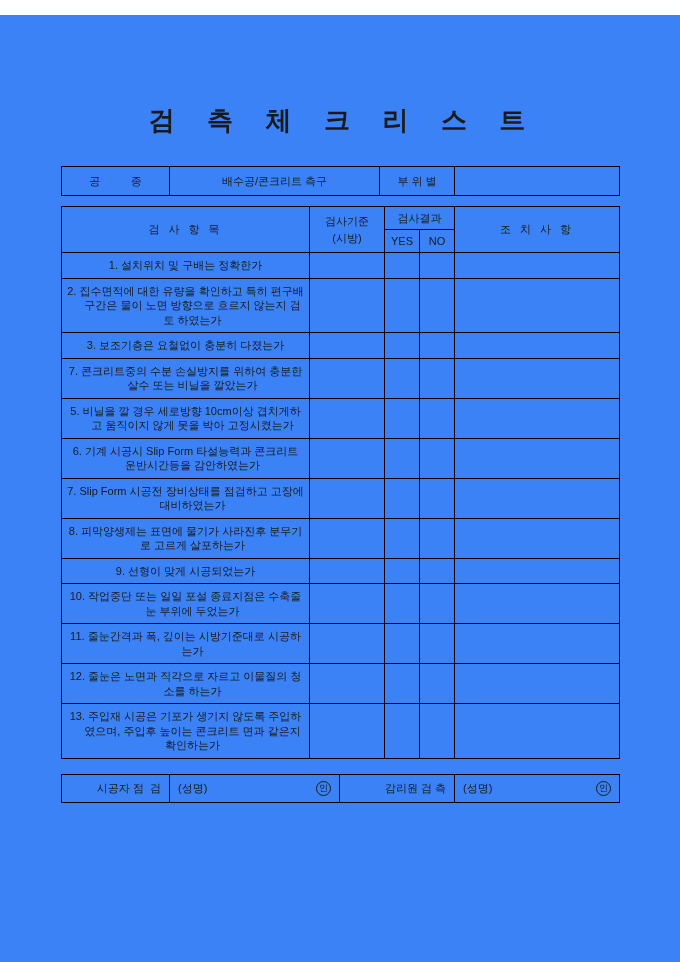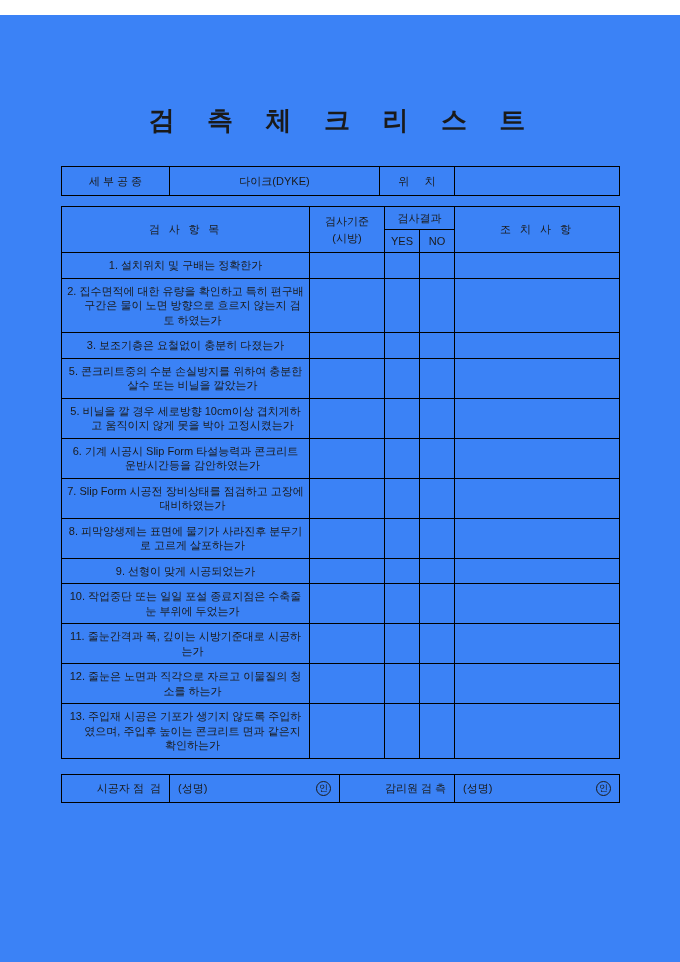--- a/index.html
+++ b/index.html
@@ -26,21 +26,21 @@
   td, th { border:1px solid #000; font-size:11px; font-weight:normal; vertical-align:middle; }
 
   
   .info-table td { height:29px; padding:2px 6px; }
   .cell-label { text-align:center; white-space:pre; }
   .cell-value { text-align:center; white-space:pre; }
 
   
   .main-table { margin-top:10px; }
   .main-table th { text-align:center; }
-  .th-item { height:46px; letter-spacing:3px;font-family:Liberation Serif, serif; }
+  .th-item { height:46px; letter-spacing:3px; }
   .th-criteria div { line-height:1.5; }
   .th-result { height:22px; }
   .th-yesno { height:22px; }
   .th-action { letter-spacing:3px; }
   .main-table tbody td { padding:5px 4px; }
   .item-cell {
     text-align:center;
     line-height:1.32;
     padding-left:18px !important;
     text-indent:-14px;
@@ -77,23 +77,23 @@
 
     <table class="info-table">
       <colgroup>
         <col style="width:108px">
           <col style="width:210px">
           <col style="width:75px">
           <col style="width:165px">
       </colgroup>
       <tbody>
         <tr>
-          <td class="cell-label">세 부 공 종</td>
-          <td class="cell-value">다이크(DYKE)</td>
-          <td class="cell-label">위     치</td>
+          <td class="cell-label">공          종</td>
+          <td class="cell-value">배수공/콘크리트 측구</td>
+          <td class="cell-label">부 위 별</td>
           <td class="cell-value"></td>
         </tr>
       </tbody>
     </table>
 
     <table class="main-table">
       <colgroup>
         <col style="width:248px">
           <col style="width:75px">
           <col style="width:35px">
@@ -131,21 +131,21 @@
           <td class="empty-cell"></td>
         </tr>
         <tr>
           <td class="item-cell">3. 보조기층은 요철없이 충분히 다졌는가</td>
           <td class="empty-cell"></td>
           <td class="empty-cell"></td>
           <td class="empty-cell"></td>
           <td class="empty-cell"></td>
         </tr>
         <tr>
-          <td class="item-cell">5. 콘크리트중의 수분 손실방지를 위하여 충분한 살수 또는 비닐을 깔았는가</td>
+          <td class="item-cell">7. 콘크리트중의 수분 손실방지를 위하여 충분한 살수 또는 비닐을 깔았는가</td>
           <td class="empty-cell"></td>
           <td class="empty-cell"></td>
           <td class="empty-cell"></td>
           <td class="empty-cell"></td>
         </tr>
         <tr>
           <td class="item-cell">5. 비닐을 깔 경우 세로방향 10cm이상 겹치게하고 움직이지 않게 못을 박아 고정시켰는가</td>
           <td class="empty-cell"></td>
           <td class="empty-cell"></td>
           <td class="empty-cell"></td>

